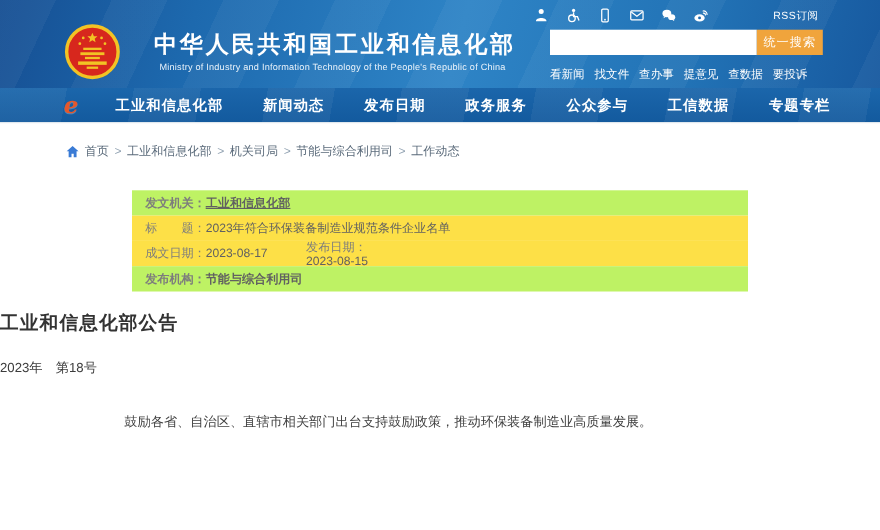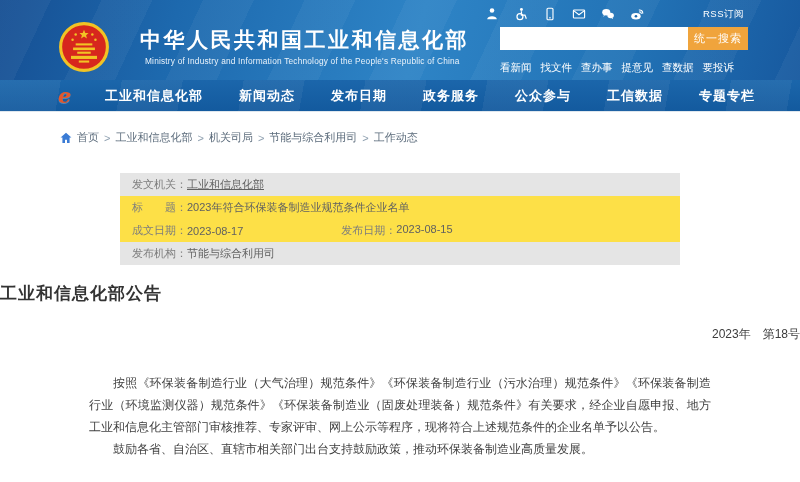--- a/index.html
+++ b/index.html
@@ -45,30 +45,30 @@
   
   .breadcrumb { display:flex; align-items:center; gap:5px; padding:18px 0 0 60px;
     font-size:11px; color:#5b6b7b; }
   .breadcrumb .home-ico { width:12px; height:12px; display:block; }
   .breadcrumb a { color:#5b6b7b; text-decoration:none; cursor:pointer; }
   .breadcrumb .sep { color:#8fa0b0; }
 
   
   .doc-info { width:560px; margin:28px auto 0 auto; font-size:11px; color:#6b6b6b; }
   .doc-row { display:flex; align-items:center; height:23px; padding-left:12px; background:#fde047; }
-  .doc-row.alt { background:#e5e5e5; }
+  .doc-row.alt { background:#bef264;font-weight:bold; }
   .doc-row .lbl { color:#7d7d7d; white-space:pre; }
   .doc-row .val { color:#616161; }
   .doc-row .val.u { text-decoration:underline; cursor:pointer; }
-  .doc-row .col2 { margin-left:98px; display:flex; }
+  .doc-row .col2 { margin-left:35px; display:flex;flex-direction:column; }
 
   
   .art-title { margin-top:17px; text-align:left; font-size:17px; font-weight:700;
     color:#333; letter-spacing:1px; }
-  .art-issue { margin-top:21px; text-align:right; font-size:12px; color:#3c3c3c; }
+  .art-issue { margin-top:21px; text-align:left; font-size:12px; color:#3c3c3c; }
   .art-body { width:622px; margin:29px auto 0 auto; font-size:12px; line-height:22px;
     color:#3f3f3f; text-align:justify; }
   .art-body p { text-indent:2em; }
 </style>
 </head>
 <body>
 
 <div class="topbar">
 
   <svg class="emblem" viewBox="0 0 50 50">
@@ -183,15 +183,14 @@
   <div class="doc-row alt">
     <span class="lbl">发布机构：</span>
     <span class="val">节能与综合利用司</span>
   </div>
 </div>
 
 <div class="art-title">工业和信息化部公告</div>
 <div class="art-issue">2023年　第18号</div>
 
 <div class="art-body">
-  <p>按照《环保装备制造行业（大气治理）规范条件》《环保装备制造行业（污水治理）规范条件》《环保装备制造行业（环境监测仪器）规范条件》《环保装备制造业（固废处理装备）规范条件》有关要求，经企业自愿申报、地方工业和信息化主管部门审核推荐、专家评审、网上公示等程序，现将符合上述规范条件的企业名单予以公告。</p>
   <p>鼓励各省、自治区、直辖市相关部门出台支持鼓励政策，推动环保装备制造业高质量发展。</p>
 </div>
 
 </body></html>

